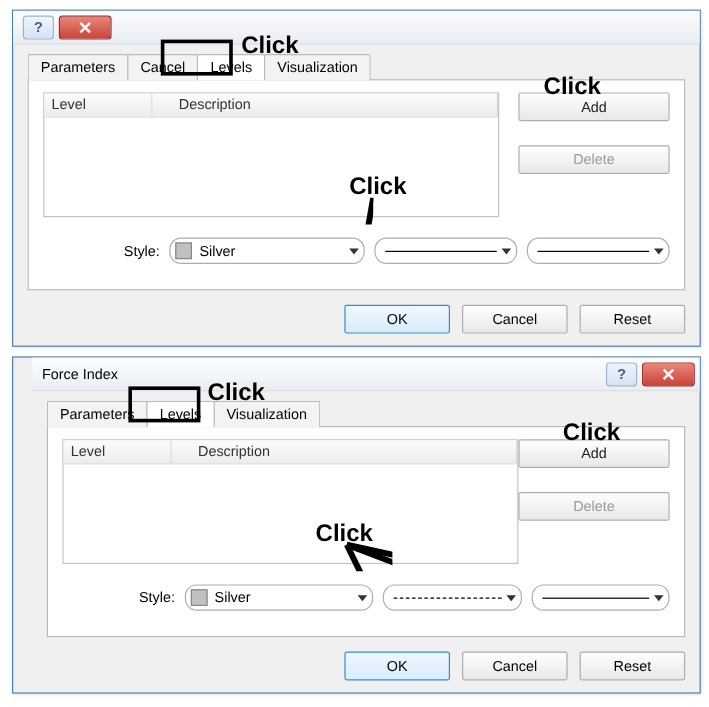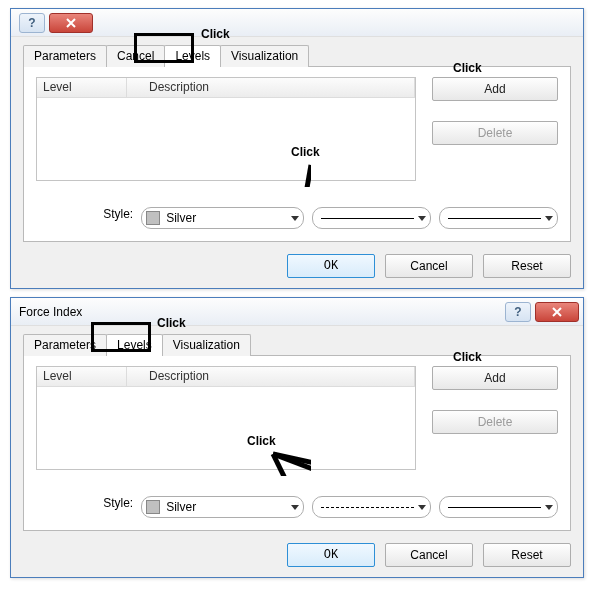--- a/index.html
+++ b/index.html
@@ -4,21 +4,21 @@
 <style>
   * { box-sizing: border-box; margin: 0; padding: 0; font-family: "Segoe UI", Tahoma, sans-serif; font-size: 12px; }
   body { background: #fff; width: 591px; height: 589px; position: relative; }
   .win {
     position: absolute; left: 10px; width: 574px; height: 281px;
     border: 1px solid #4b7dbb;
     background: #f0f0f0;
     box-shadow: 1px 1px 3px rgba(0,0,0,0.15);
   }
   .win-top { top: 8px; }
-  .win-bot { top: 297px; }
+  .win-bot { top: 297px; padding-left: 16px; }
   .titlebar {
     height: 28px; display: flex; align-items: center;
     background: linear-gradient(#fdfdfd, #e9eef5);
     border-bottom: 1px solid #dfdfdf;
     padding-left: 8px;
   }
   .titlebar .title { flex: 1; color: #000; font-size: 12px; }
   .titlebtn {
     height: 20px; margin-right: 4px; border-radius: 3px;
     display: flex; align-items: center; justify-content: center;
@@ -43,54 +43,54 @@
   .tab.active { background:#fff; z-index:3; }
   .tabpage {
     position: relative;
     border: 1px solid #b9b9b9; background:#fff;
     height: 176px; margin-top:-1px;
     padding: 10px 12px;
   }
   .ann-highlight {
     position: absolute; border: 3px solid #000; pointer-events:none; z-index:50;
   }
-  .ann-label { position:absolute; font-weight:bold; font-size:12px; color:#000; z-index:60; pointer-events:none;}
+  .ann-label { position:absolute; font-weight:bold; font-size:20px; color:#000; z-index:60; pointer-events:none;}
   .list {
     position:absolute; left:12px; top:10px; width: 380px; height: 104px;
     border:1px solid #c4c4c4; background:#fff;
   }
   .list-head { height:20px; display:flex; background:linear-gradient(#fcfcfc,#ececec); border-bottom:1px solid #dcdcdc;}
   .list-head > div { padding:2px 6px; border-right:1px solid #dcdcdc; color:#333;}
   .lh-level{ width:90px;} .lh-desc{flex:1;margin-left:16px;}
   .sidepanel { position:absolute; right:12px; top:10px; width:126px;}
   .btn {
     width:126px; height:24px; border:1px solid #adadad; border-radius:2px;
     background:linear-gradient(#fefefe,#e8e8e8); cursor:pointer;
     display:flex;align-items:center;justify-content:center; color:#222;
     margin-bottom:8px;
   }
   .btn.disabled { color:#9b9b9b; cursor:default;margin-top:20px;}
-  .stylerow { position:absolute; left:12px; bottom:10px; right:12px; height:24px; display:flex; align-items:flex-start;}
+  .stylerow { position:absolute; left:12px; bottom:20px; right:12px; height:24px; display:flex; align-items:center;}
   .stylerow .lbl { width:106px; text-align:right; padding-right:8px;}
   .combo {
     height:22px; border:1px solid #adadad; background:#fff; border-radius:10px;
     display:flex; align-items:center; padding:0 4px; cursor:pointer; position:relative;
     margin-right:8px;
   }
   .combo .arrow { margin-left:auto; width:0;height:0;border-left:4px solid transparent;border-right:4px solid transparent;border-top:5px solid #333;}
   .combo .sw { width:14px;height:14px;border:1px solid #888; background:#c0c0c0; margin-right:6px;}
   .combo-color{ width:164px;}
   .combo-dash{ width:120px;}
   .combo-thick{ width:120px; margin-right:0;}
   .line-solid { flex:1; position:relative;}
   .line-solid::before{content:"";position:absolute;left:4px;right:4px;top:50%;border-top:1px solid #000;}
   .line-dashed::before{border-top:1px dashed #000;}
   .bottom-btns { position:absolute; right:12px; bottom:10px; display:flex; gap:10px;}
   .bbtn { width:88px; height:24px; border:1px solid #adadad; border-radius:2px; background:linear-gradient(#fefefe,#e8e8e8); cursor:pointer; display:flex;align-items:center;justify-content:center;}
-  .bbtn.ok { border:1px solid #2e8fd6; background:linear-gradient(#f0f8ff,#d8ecfb);font-family:Liberation Mono, monospace;}
+  .bbtn.ok { border:1px solid #2e8fd6; background:linear-gradient(#f0f8ff,#d8ecfb);}
   svg.ann-lines { position:absolute; inset:0; pointer-events:none; z-index:55;}
 </style>
 </head>
 <body>
 
 <div class="win win-top">
   <div class="titlebar">
     <div class="titlebtn help">?</div>
     <div class="titlebtn close">
       <svg width="12" height="12" viewBox="0 0 12 12">

